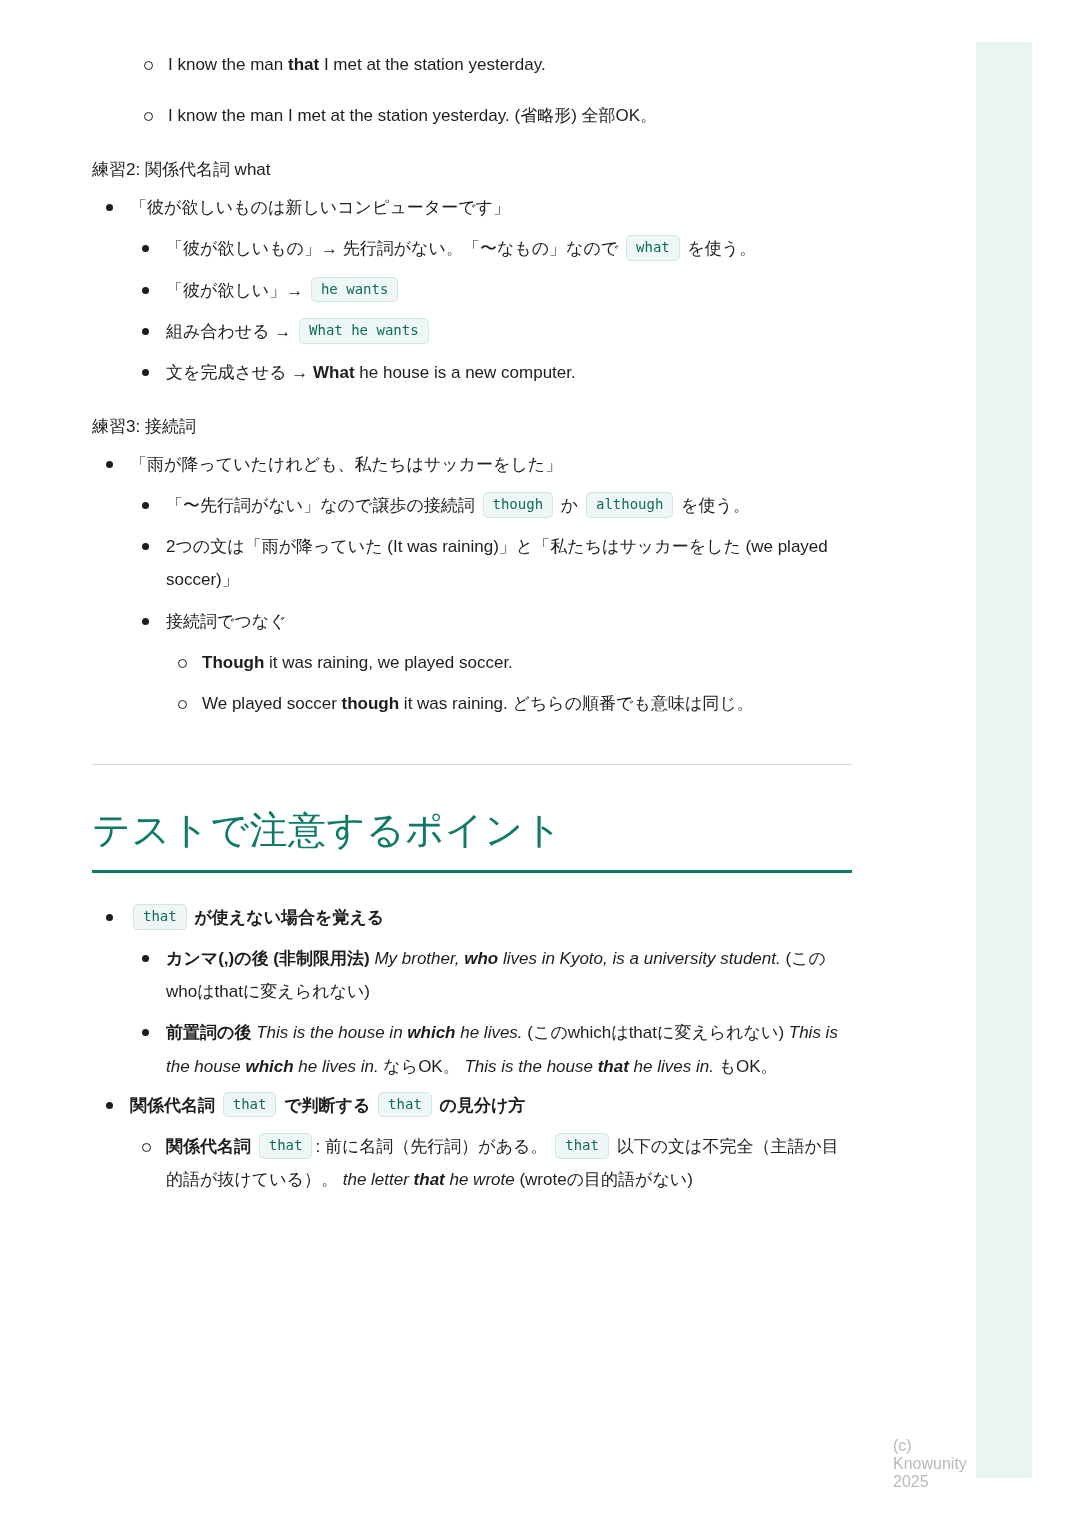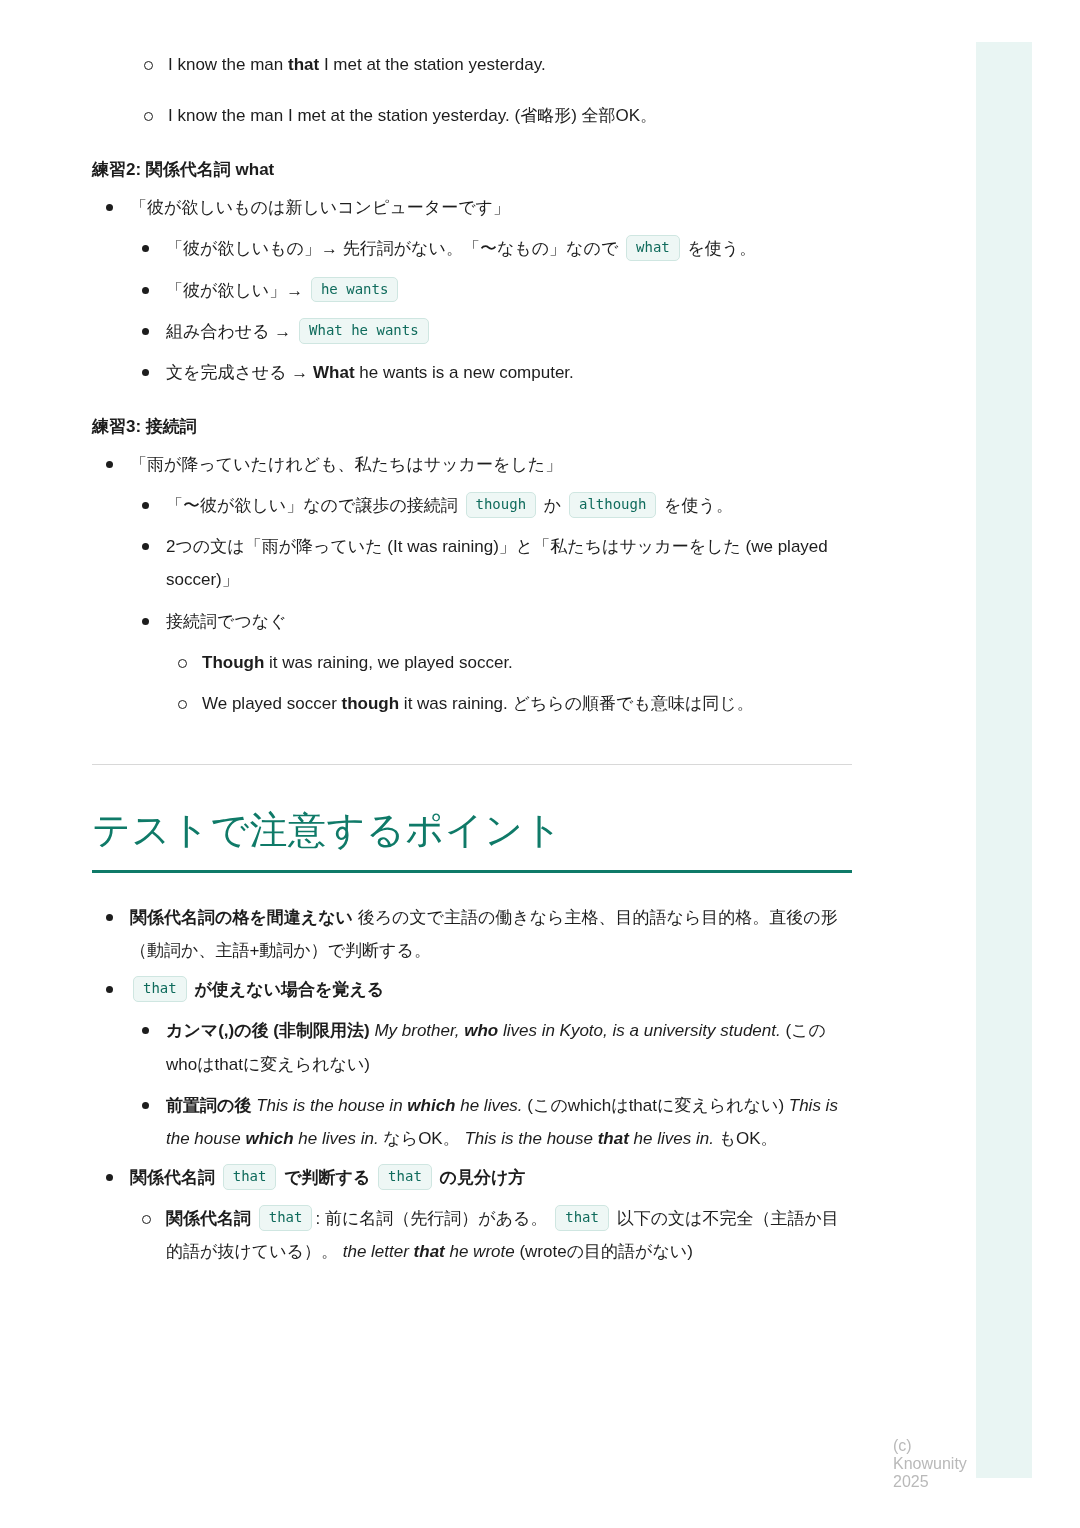--- a/index.html
+++ b/index.html
@@ -112,21 +112,21 @@
     border: 1px solid #cfe6e1;
     border-radius: 5px;
     padding: 3px 9px 4px;
     line-height: 1.2;
     vertical-align: 2px;
     margin: 0 3px;
   }
 
   h3.sub {
     font-size: 17px;
-    font-weight: bold;
+    font-weight: normal;
     margin: 26px 0 10px 0;
     padding-left: 0;
     color: #1d1d1d;
   }
 
   hr.rule {
     border: none;
     border-top: 1px solid #d8d8d8;
     margin: 44px 0 40px 0;
   }
@@ -190,37 +190,37 @@
               <span>「彼が欲しい」→ </span><code class="kbd">he wants</code>
             </span>
           </li>
           <li>
             <span class="line">
               <span>組み合わせる → </span><code class="kbd">What he wants</code>
             </span>
           </li>
           <li>
             <span class="line">
-              <span>文を完成させる → </span><b>What</b><span> he wants is a new computer.</span>
+              <span>文を完成させる → </span><b>What</b><span> he house is a new computer.</span>
             </span>
           </li>
         </ul>
       </li>
     </ul>
 
     <h3 class="sub">練習3: 接続詞</h3>
 
     <ul class="lvl1">
       <li>
         <span class="line">「雨が降っていたけれども、私たちはサッカーをした」</span>
 
         <ul class="lvl2">
           <li>
             <span class="line">
-              <span>「〜彼が欲しい」なので譲歩の接続詞 </span><code class="kbd">though</code><span> か </span><code class="kbd">although</code><span> を使う。</span>
+              <span>「〜先行詞がない」なので譲歩の接続詞 </span><code class="kbd">though</code><span> か </span><code class="kbd">although</code><span> を使う。</span>
             </span>
           </li>
           <li>
             <span class="line">2つの文は「雨が降っていた (It was raining)」と「私たちはサッカーをした (we played soccer)」</span>
           </li>
           <li>
             <span class="line">接続詞でつなぐ</span>
 
             <ul class="lvl3">
               <li>
@@ -238,25 +238,20 @@
         </ul>
       </li>
     </ul>
 
     <hr class="rule">
 
     <h1 class="section">テストで注意するポイント</h1>
     <hr class="section-underline">
 
     <ul class="lvl1">
-      <li>
-        <span class="line">
-          <b>関係代名詞の格を間違えない</b><span> 後ろの文で主語の働きなら主格、目的語なら目的格。直後の形（動詞か、主語+動詞か）で判断する。</span>
-        </span>
-      </li>
 
       <li>
         <span class="line">
           <code class="kbd">that</code><b> が使えない場合を覚える</b>
         </span>
 
         <ul class="lvl2">
           <li>
             <span class="line">
               <b>カンマ(,)の後 (非制限用法)</b><i> My brother, </i><i><b>who</b></i><i> lives in Kyoto, is a university student.</i><span> (このwhoはthatに変えられない)</span>

